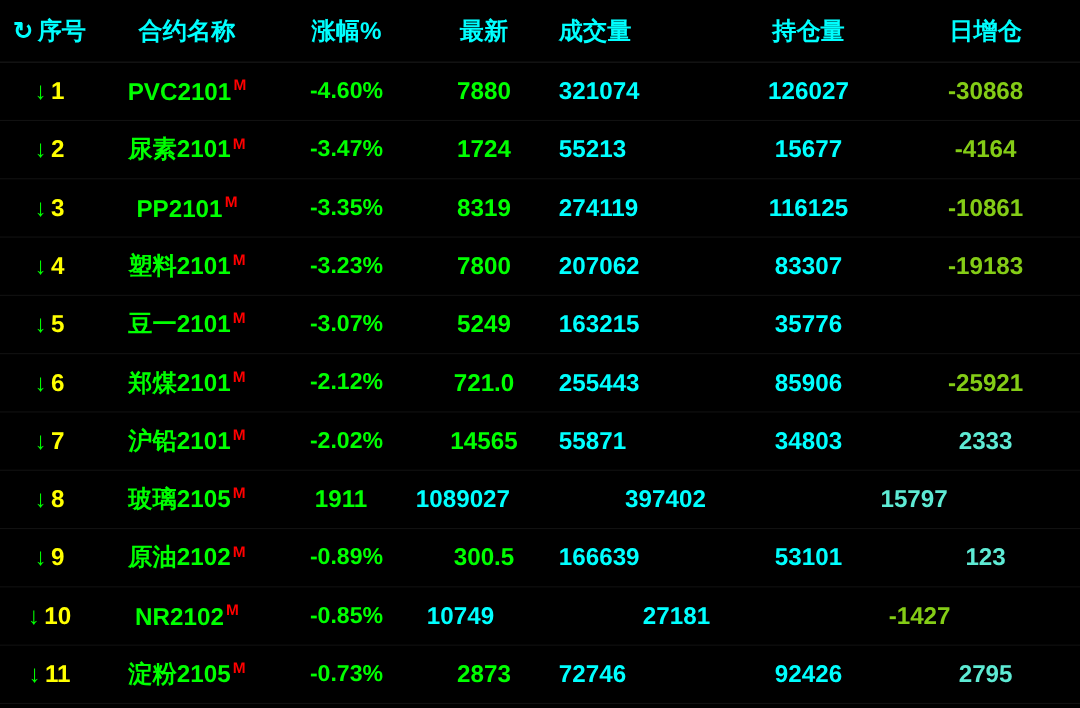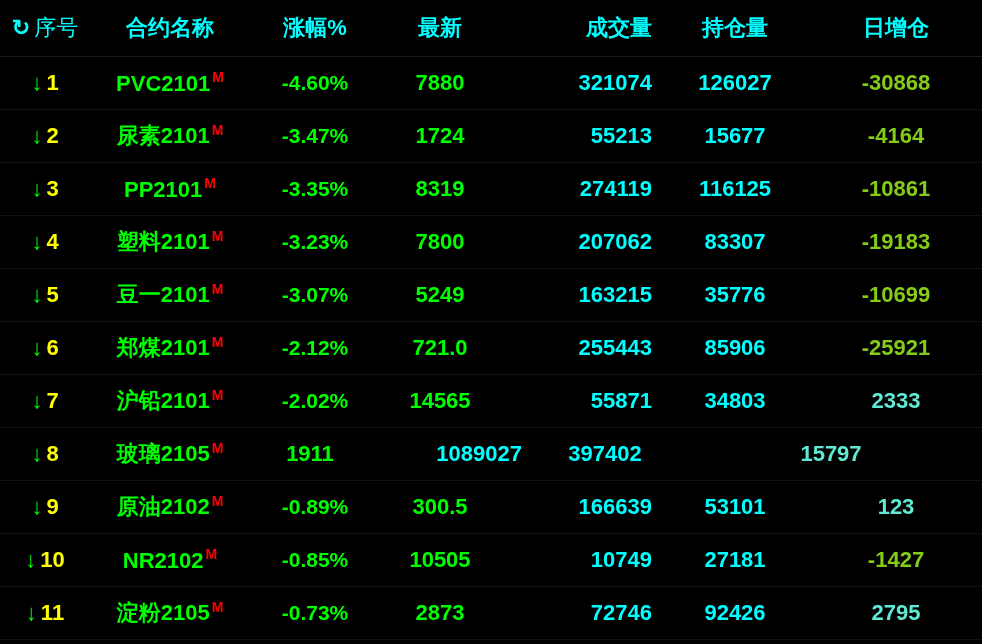--- a/index.html
+++ b/index.html
@@ -60,21 +60,21 @@
 
     .col-latest {
       width: 120px;
       text-align: center;
       padding: 0 8px;
       flex-shrink: 0;
     }
 
     .col-volume {
       width: 160px;
-      text-align: right;
+      text-align: left;
       padding: 0 8px;
       flex-shrink: 0;
     }
 
     .col-oi {
       width: 150px;
       text-align: center;
       padding: 0 8px;
       flex-shrink: 0;
     }
@@ -163,21 +163,21 @@
   </style>
 </head>
 <body>
 
 <div class="table-container">
 
   <div class="header-row">
     <div class="col-seq">
       <span class="header-text" style="display:flex; align-items:center; justify-content:center; gap:4px;">
         <span style="color:#00ffff; font-size:22px; cursor:pointer;">↻</span>
-          <span style="color:#00ffff; font-size:22px; font-weight:normal;">序号</span>
+          <span style="color:#00ffff; font-size:22px; font-weight:bold;">序号</span>
       </span>
     </div>
     <div class="col-name">
       <span class="header-text">合约名称</span>
     </div>
     <div class="col-change">
       <span class="header-text">涨幅%</span>
     </div>
     <div class="col-latest">
       <span class="header-text">最新</span>
@@ -313,23 +313,20 @@
     </div>
     <div class="col-latest">
       <span class="latest-price">5249</span>
     </div>
     <div class="col-volume">
       <span class="volume">163215</span>
     </div>
     <div class="col-oi">
       <span class="oi">35776</span>
     </div>
-    <div class="col-daily">
-      <span class="daily-neg">-10699</span>
-    </div>
   </div>
       <div class="data-row">
     <div class="col-seq">
       <span class="seq-container">
         <span class="down-arrow">↓</span>
         <span class="row-num">6</span>
       </span>
     </div>
     <div class="col-name">
       <span class="contract-name">郑煤2101<span class="contract-m">M</span></span>
@@ -431,23 +428,20 @@
         <span class="down-arrow">↓</span>
         <span class="row-num">10</span>
       </span>
     </div>
     <div class="col-name">
       <span class="contract-name">NR2102<span class="contract-m">M</span></span>
     </div>
     <div class="col-change">
       <span class="change-pct">-0.85%</span>
     </div>
-    <div class="col-latest">
-      <span class="latest-price">10505</span>
-    </div>
     <div class="col-volume">
       <span class="volume">10749</span>
     </div>
     <div class="col-oi">
       <span class="oi">27181</span>
     </div>
     <div class="col-daily">
       <span class="daily-neg">-1427</span>
     </div>
   </div>

